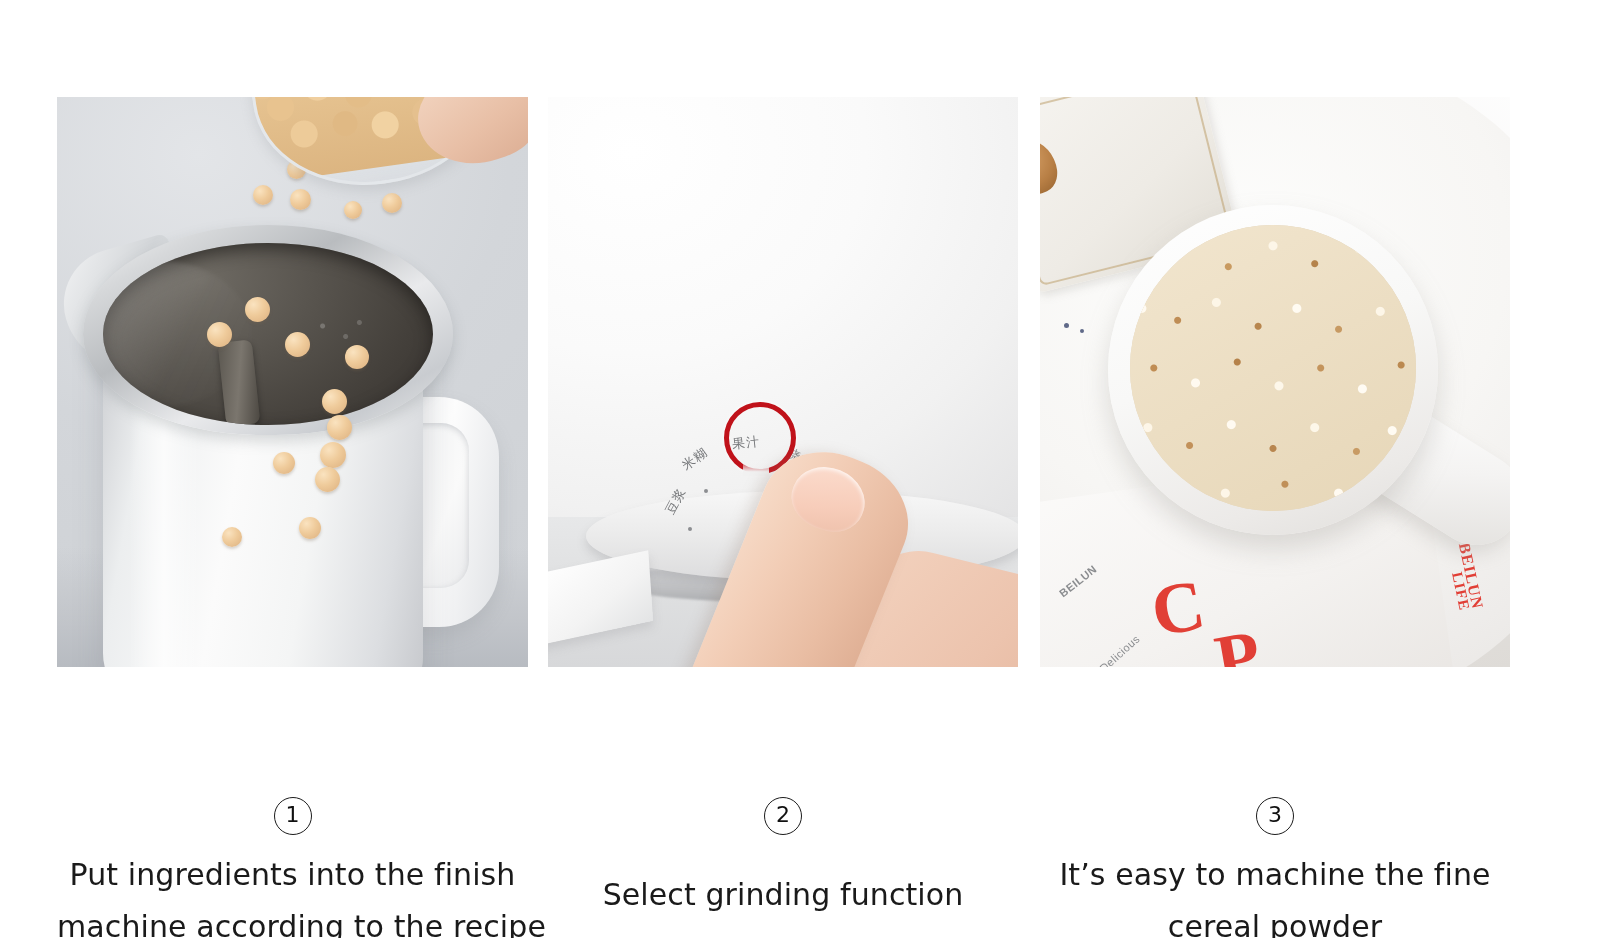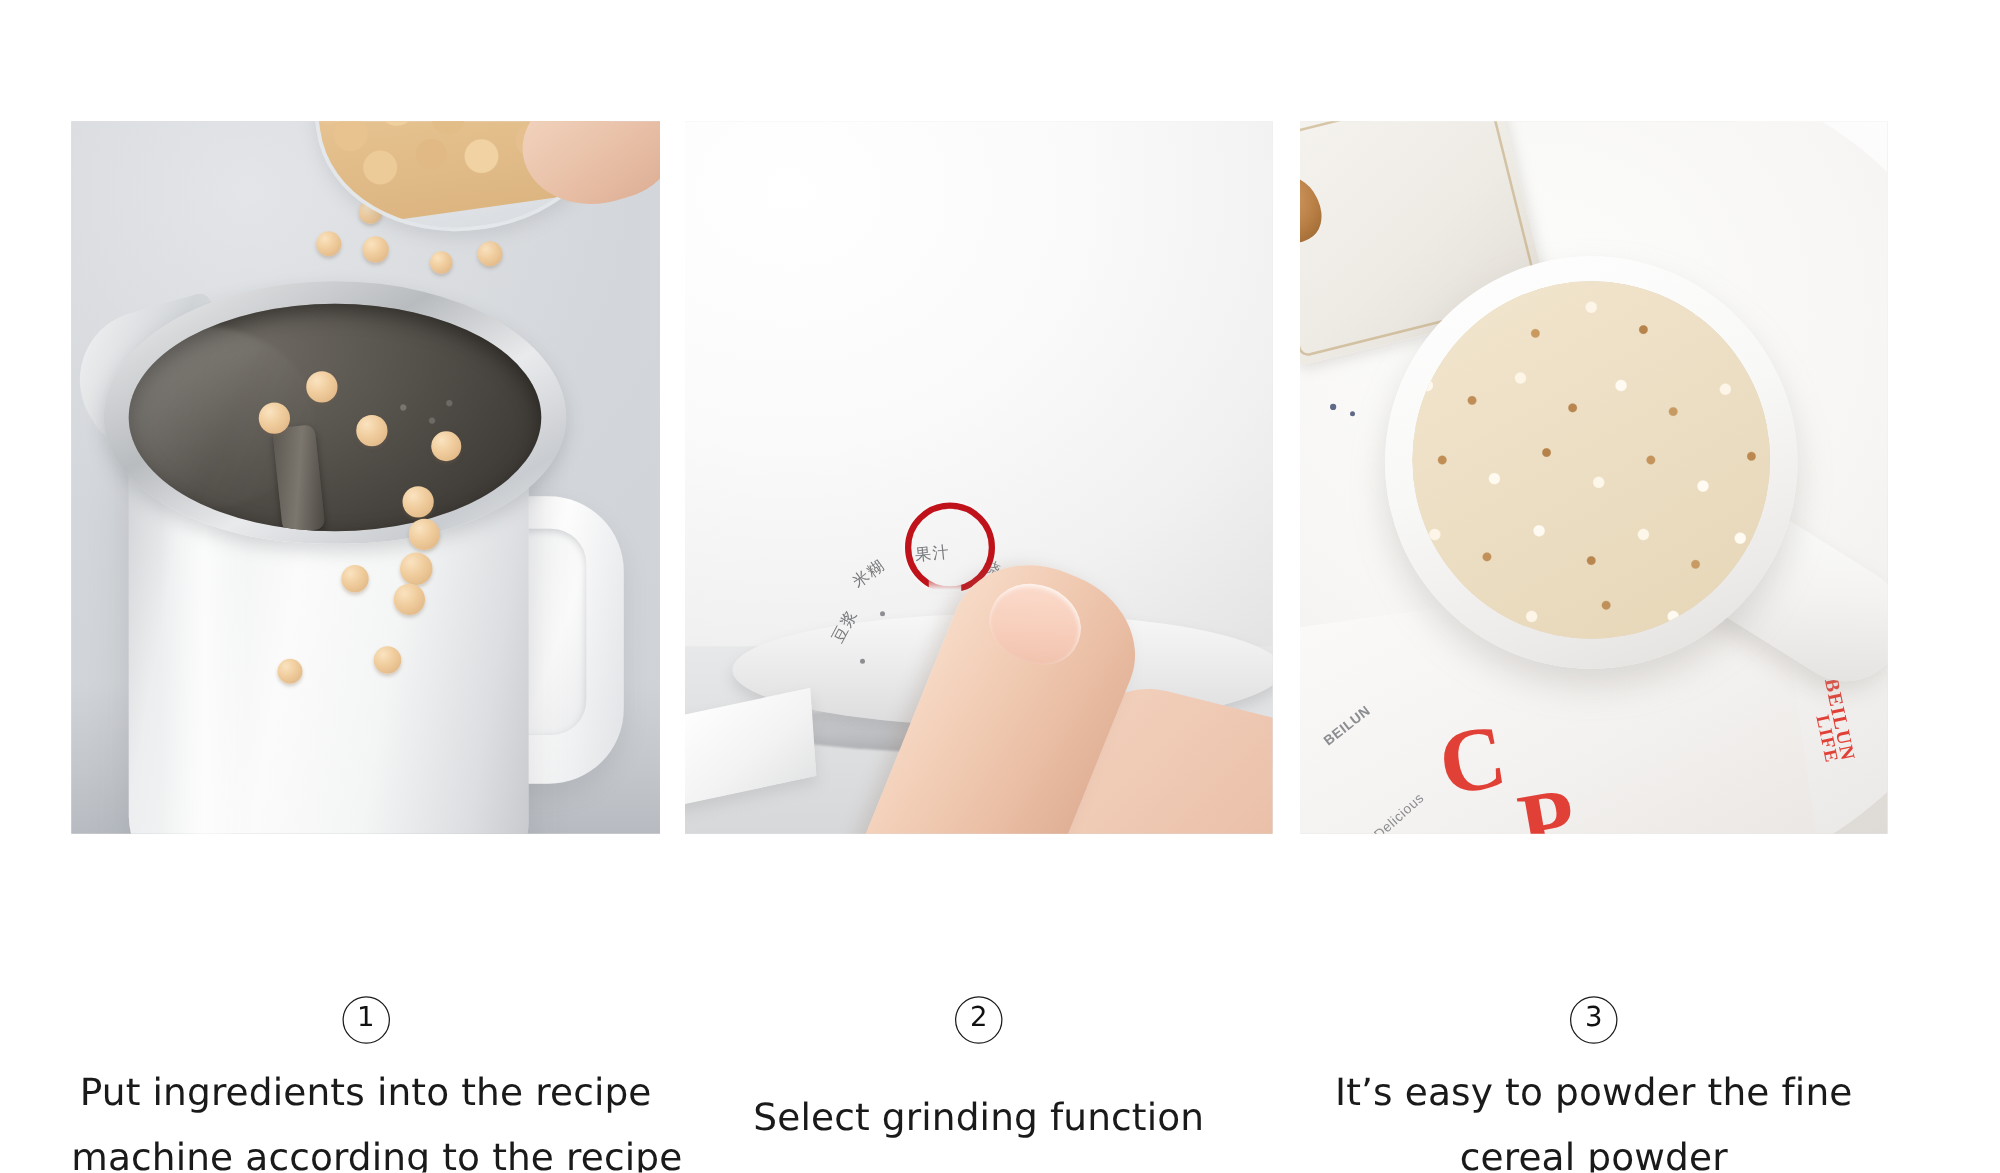--- a/index.html
+++ b/index.html
@@ -568,21 +568,21 @@
 
       <div class="p1-bowl">
         <div class="p1-bowl-beans"></div>
       </div>
       <div class="p1-hand"></div>
     </div>
 
     <div class="caption-block">
       <span class="step-num">1</span>
       <div class="caption">
-        <span class="line">Put ingredients into the recipe</span>
+        <span class="line">Put ingredients into the finish</span>
         <span class="line">machine according to the recipe</span>
       </div>
     </div>
   </div>
 
   <div class="step step-2">
     <div class="photo">
       <div class="p2-bg"></div>
       <div class="p2-machine"></div>
       <div class="p2-table"></div>
@@ -651,19 +651,19 @@
       <div class="p3-bowl">
         <div class="p3-bowl-inner">
           <div class="p3-grain"></div>
         </div>
       </div>
     </div>
 
     <div class="caption-block">
       <span class="step-num">3</span>
       <div class="caption">
-        <span class="line">It’s easy to powder the fine</span>
+        <span class="line">It’s easy to machine the fine</span>
         <span class="line">cereal powder</span>
       </div>
     </div>
   </div>
 
 </div>
 
 </body></html>

